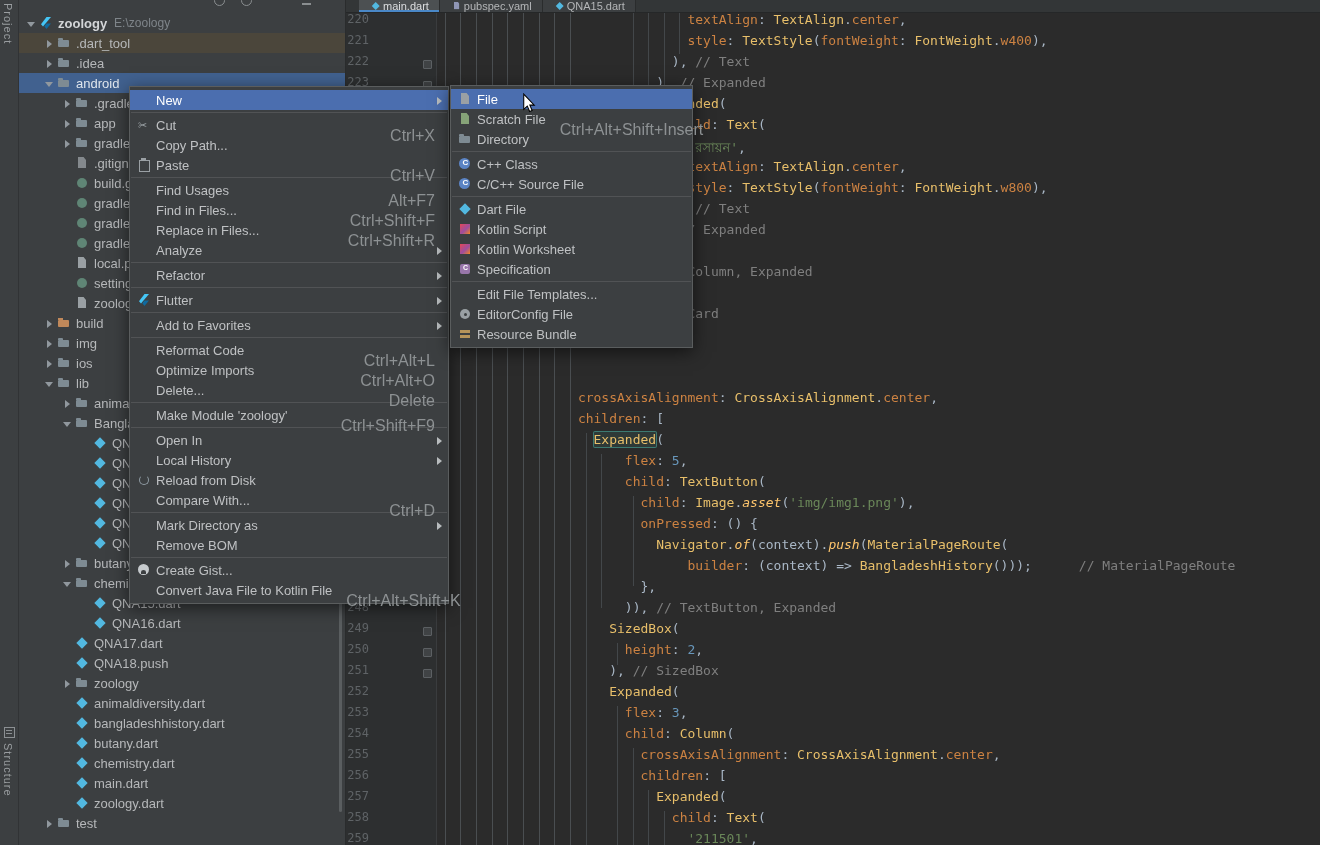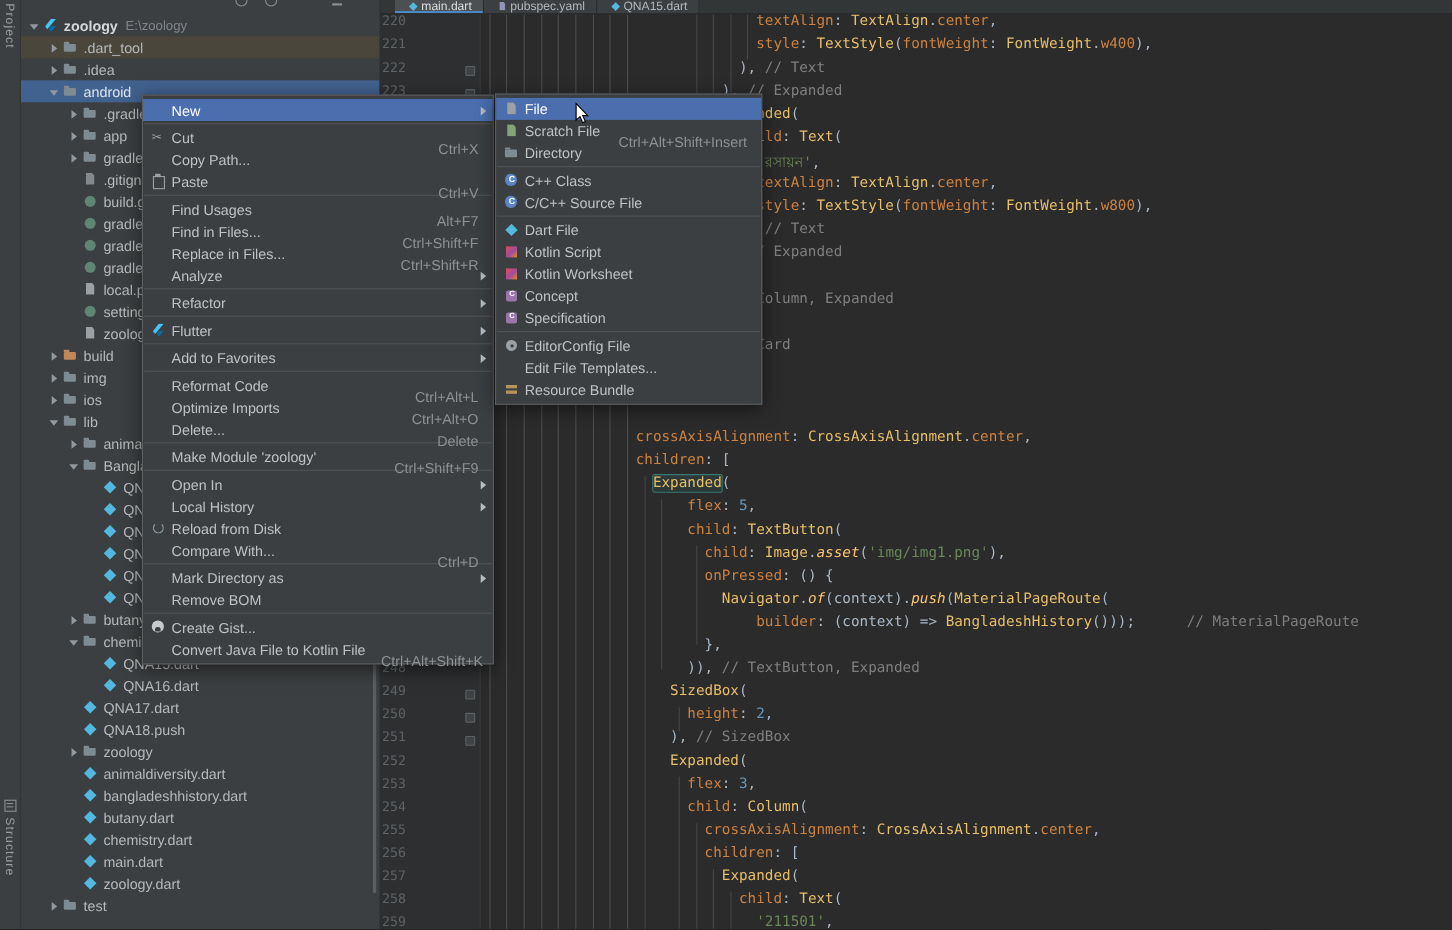--- a/index.html
+++ b/index.html
@@ -79,21 +79,21 @@
   .t-n{color:#6897bb;} .t-m{color:#7f7f7f;} .t-f{color:#ffc66d;font-style:italic;}
   .tok-box{box-shadow:0 0 0 1px #3c7a72;background:rgba(60,120,110,.18);border-radius:1px;}
   
   .popup{position:absolute;background:#3c3f41;border:1px solid #5a5d5e;box-shadow:0 4px 16px rgba(0,0,0,.55);padding:3px 0;z-index:30;}
   #context-menu{left:129px;top:86px;width:318px;}
   #new-submenu{left:450px;top:85px;width:241px;z-index:31;}
   .mrow{height:20px;display:flex;align-items:center;padding:0 4px 0 7px;font-size:13px;}
   .mrow.sel{background:#4b6eaf;}
   .mic{margin-right:0;}
   .ml{color:#bfc1c3;margin-left:5px;white-space:nowrap;}
-  .msc{margin-left:auto;color:#8d9193;font-size:13px;padding-left:14px;white-space:nowrap;margin-top:21px;}
+  .msc{margin-left:auto;color:#8d9193;font-size:16px;padding-left:14px;white-space:nowrap;margin-top:21px;}
   .mrow.sel .ml,.mrow.sel .msc{color:#fff;}
   .mar{width:9px;height:9px;position:relative;flex:0 0 9px;}
   .mar.has::after{content:"";position:absolute;left:2px;top:1px;border-left:5px solid #b8bcbe;border-top:4px solid transparent;border-bottom:4px solid transparent;}
   .msep{height:1px;background:#515355;margin:2px 1px;}
   
   #cursor{position:absolute;left:521px;top:93px;z-index:60;pointer-events:none;}
 </style>
 </head>
 <body>
 
@@ -728,40 +728,34 @@
         <span class="mar"></span>
       </div>
       <div class="mrow">
         <span class="ic mic i-kotlin"></span>
         <span class="ml">Kotlin Worksheet</span>
         <span class="msc"></span>
         <span class="mar"></span>
       </div>
       <div class="mrow">
         <span class="ic mic i-concept"></span>
-        <span class="ml">Concept</span>
-        <span class="msc"></span>
-        <span class="mar"></span>
-      </div>
-      <div class="mrow">
-        <span class="ic mic i-concept"></span>
         <span class="ml">Specification</span>
         <span class="msc"></span>
         <span class="mar"></span>
       </div>
       <div class="msep"></div>
+      <div class="mrow">
+        <span class="ic mic"></span>
+        <span class="ml">Edit File Templates...</span>
+        <span class="msc"></span>
+        <span class="mar"></span>
+      </div>
       <div class="mrow">
         <span class="ic mic i-editorconfig"></span>
         <span class="ml">EditorConfig File</span>
-        <span class="msc"></span>
-        <span class="mar"></span>
-      </div>
-      <div class="mrow">
-        <span class="ic mic"></span>
-        <span class="ml">Edit File Templates...</span>
         <span class="msc"></span>
         <span class="mar"></span>
       </div>
       <div class="mrow">
         <span class="ic mic i-bundle"></span>
         <span class="ml">Resource Bundle</span>
         <span class="msc"></span>
         <span class="mar"></span>
       </div>
     </div>

